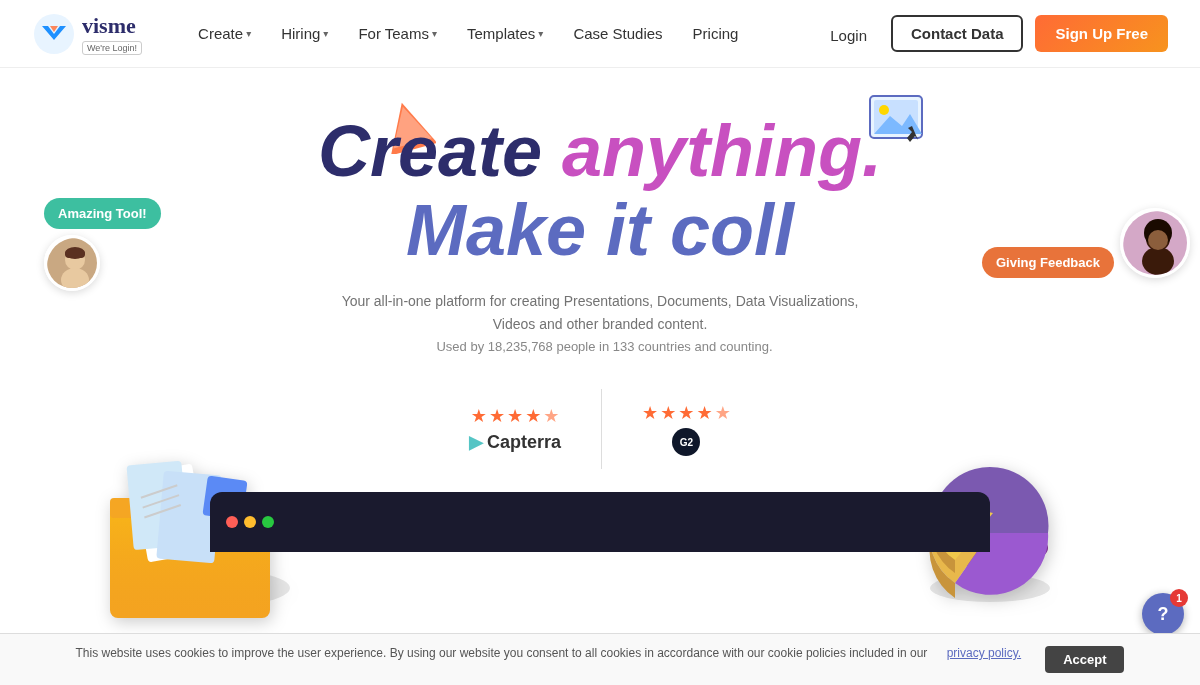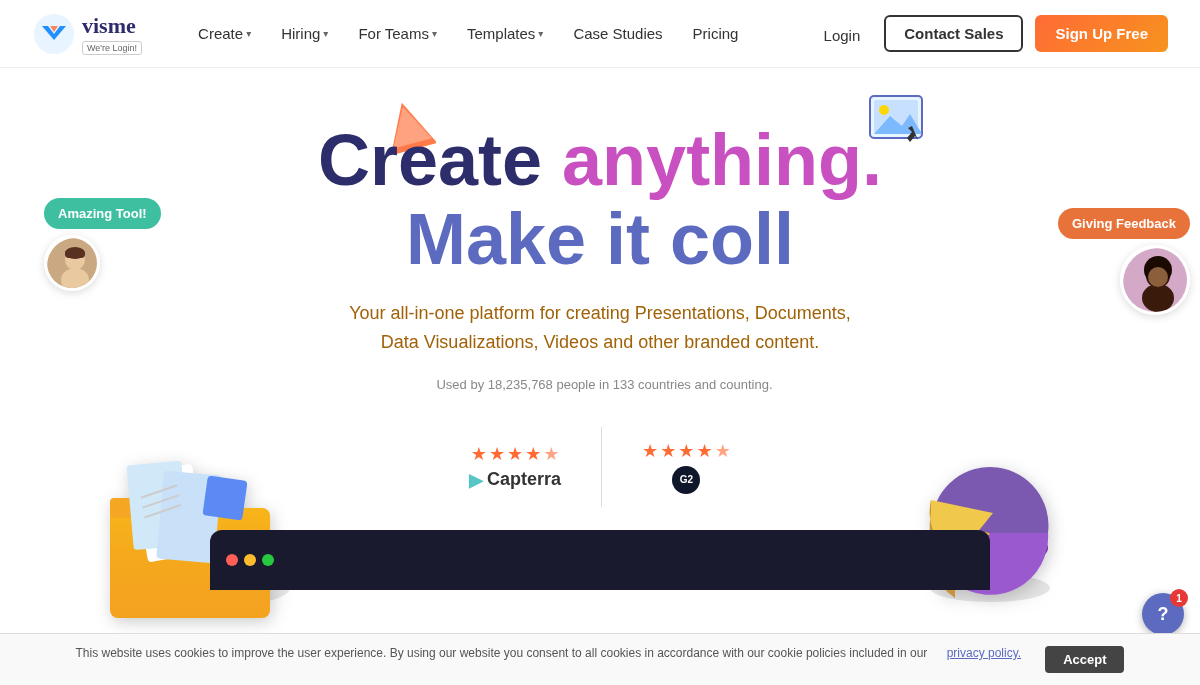--- a/index.html
+++ b/index.html
@@ -60,48 +60,48 @@
       box-shadow: 0 2px 8px rgba(0,0,0,0.15);
     }
     .avatar-circle-small {
       width: 70px; height: 70px; border-radius: 50%;
       overflow: hidden; border: 3px solid #fff;
       box-shadow: 0 2px 8px rgba(0,0,0,0.15);
     }
 
     .float-avatar-right {
       position: absolute; right: 10px; top: 140px;
-      display: flex; flex-direction: column; align-items: flex-end; gap: 6px;
+      display: flex; align-items: flex-end; gap: 6px;
     }
     .bubble-orange {
       background: #e8733a; color: #fff; padding: 8px 14px;
       border-radius: 20px; font-size: 13px; font-weight: 600;
     }
 
     
     .float-folder {
       position: absolute; left: 100px; top: 380px;
     }
     .float-pie {
       position: absolute; right: 130px; top: 390px;
     }
 
     
-    .hero-title { position: relative; z-index: 2; margin: 13px auto; }
+    .hero-title { position: relative; z-index: 2; margin: 4px auto; font-style: italic; }
     .hero-title-line1 {
       font-size: 72px; font-weight: 900; line-height: 1.1;
       color: #2d2d6b;
     }
     .hero-title-line1 span { color: #c850c0; }
     .hero-title-line2 {
       font-size: 72px; font-weight: 900; line-height: 1.1;
       color: #5c6bc0;
     }
     .hero-subtitle {
-      font-size: 18px; color: #a16207; margin: 20px auto 20px;
+      font-size: 14px; color: #737373; margin: 20px auto 4px;
       max-width: 520px; line-height: 1.6;
     }
     .hero-stats {
       font-size: 13px; color: #888; margin: 4px auto 32px; padding-left: 9px;
     }
 
     
     .ratings-row {
       display: flex; align-items: center; justify-content: center;
       gap: 0; margin: 0 auto;
@@ -207,21 +207,21 @@
     <a class="nav-item">
       <span>Case Studies</span>
     </a>
     <a class="nav-item">
       <span>Pricing</span>
     </a>
   </div>
 
   <div class="nav-right">
     <span class="nav-login">Login</span>
-    <button class="nav-contact">Contact Sales</button>
+    <button class="nav-contact">Contact Data</button>
     <button class="nav-signup">Sign Up Free</button>
   </div>
 </nav>
 
 <section class="hero">
 
   <div class="float-red-shape">
     <svg width="56" height="56" viewBox="0 0 56 56" class="red-shape-svg">
       <polygon points="28,4 52,52 4,52" fill="#ff6b35" opacity="0.9" transform="rotate(-15 28 28)"></polygon>
       <polygon points="28,8 48,46 8,46" fill="#fff" opacity="0.3" transform="rotate(-15 28 28)"></polygon>

